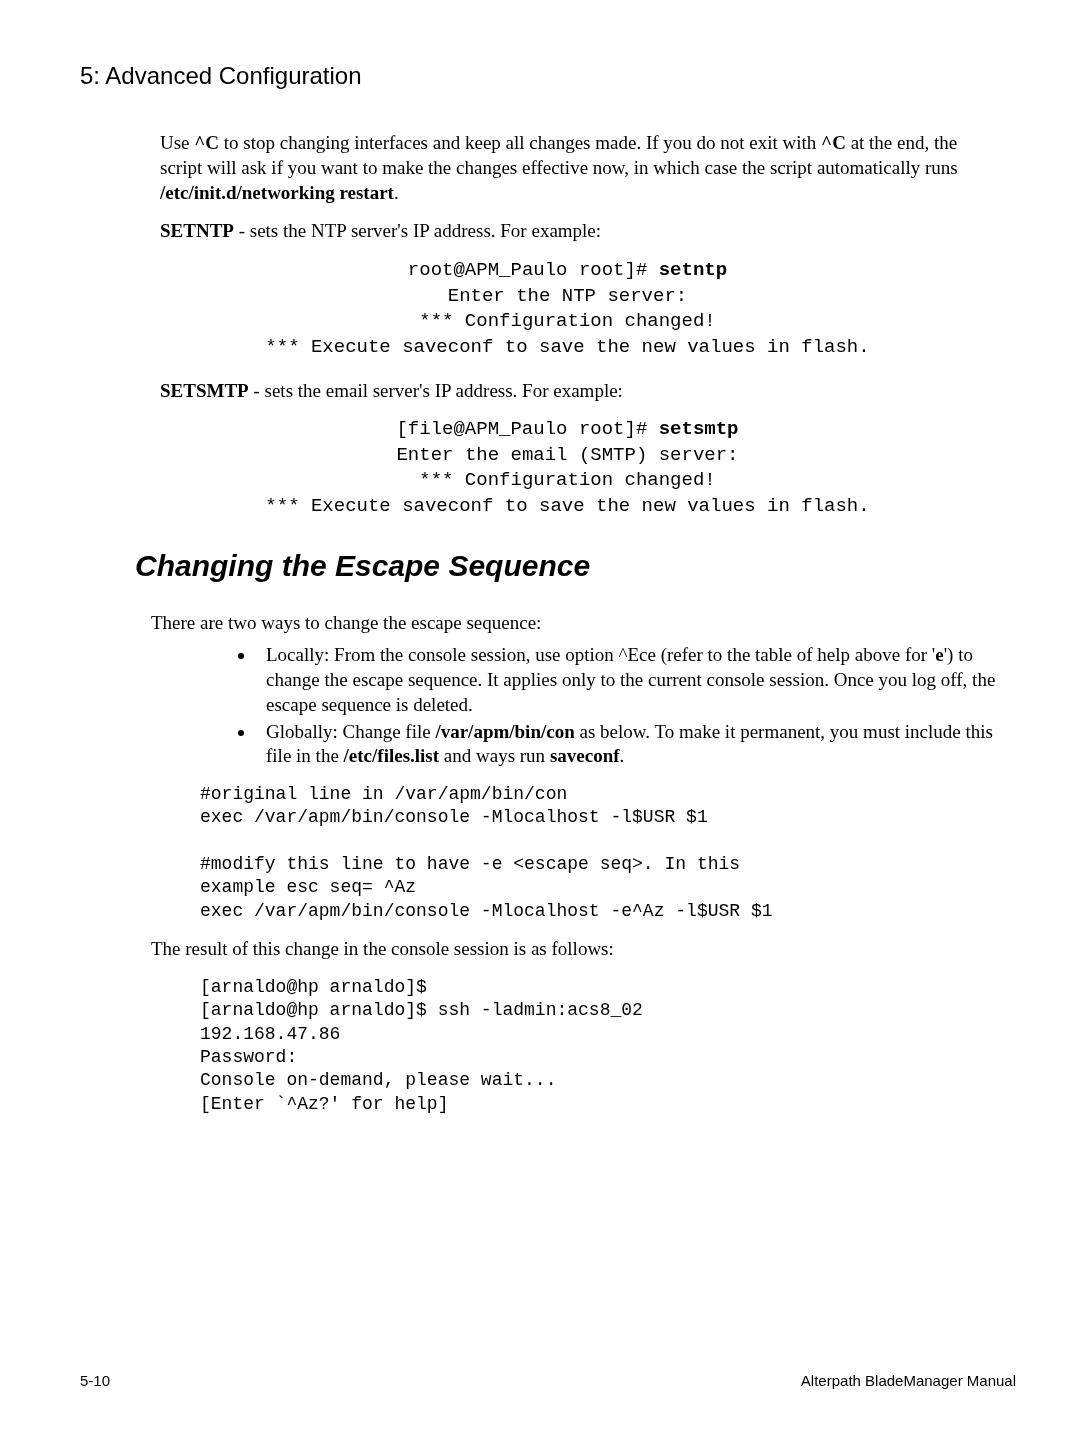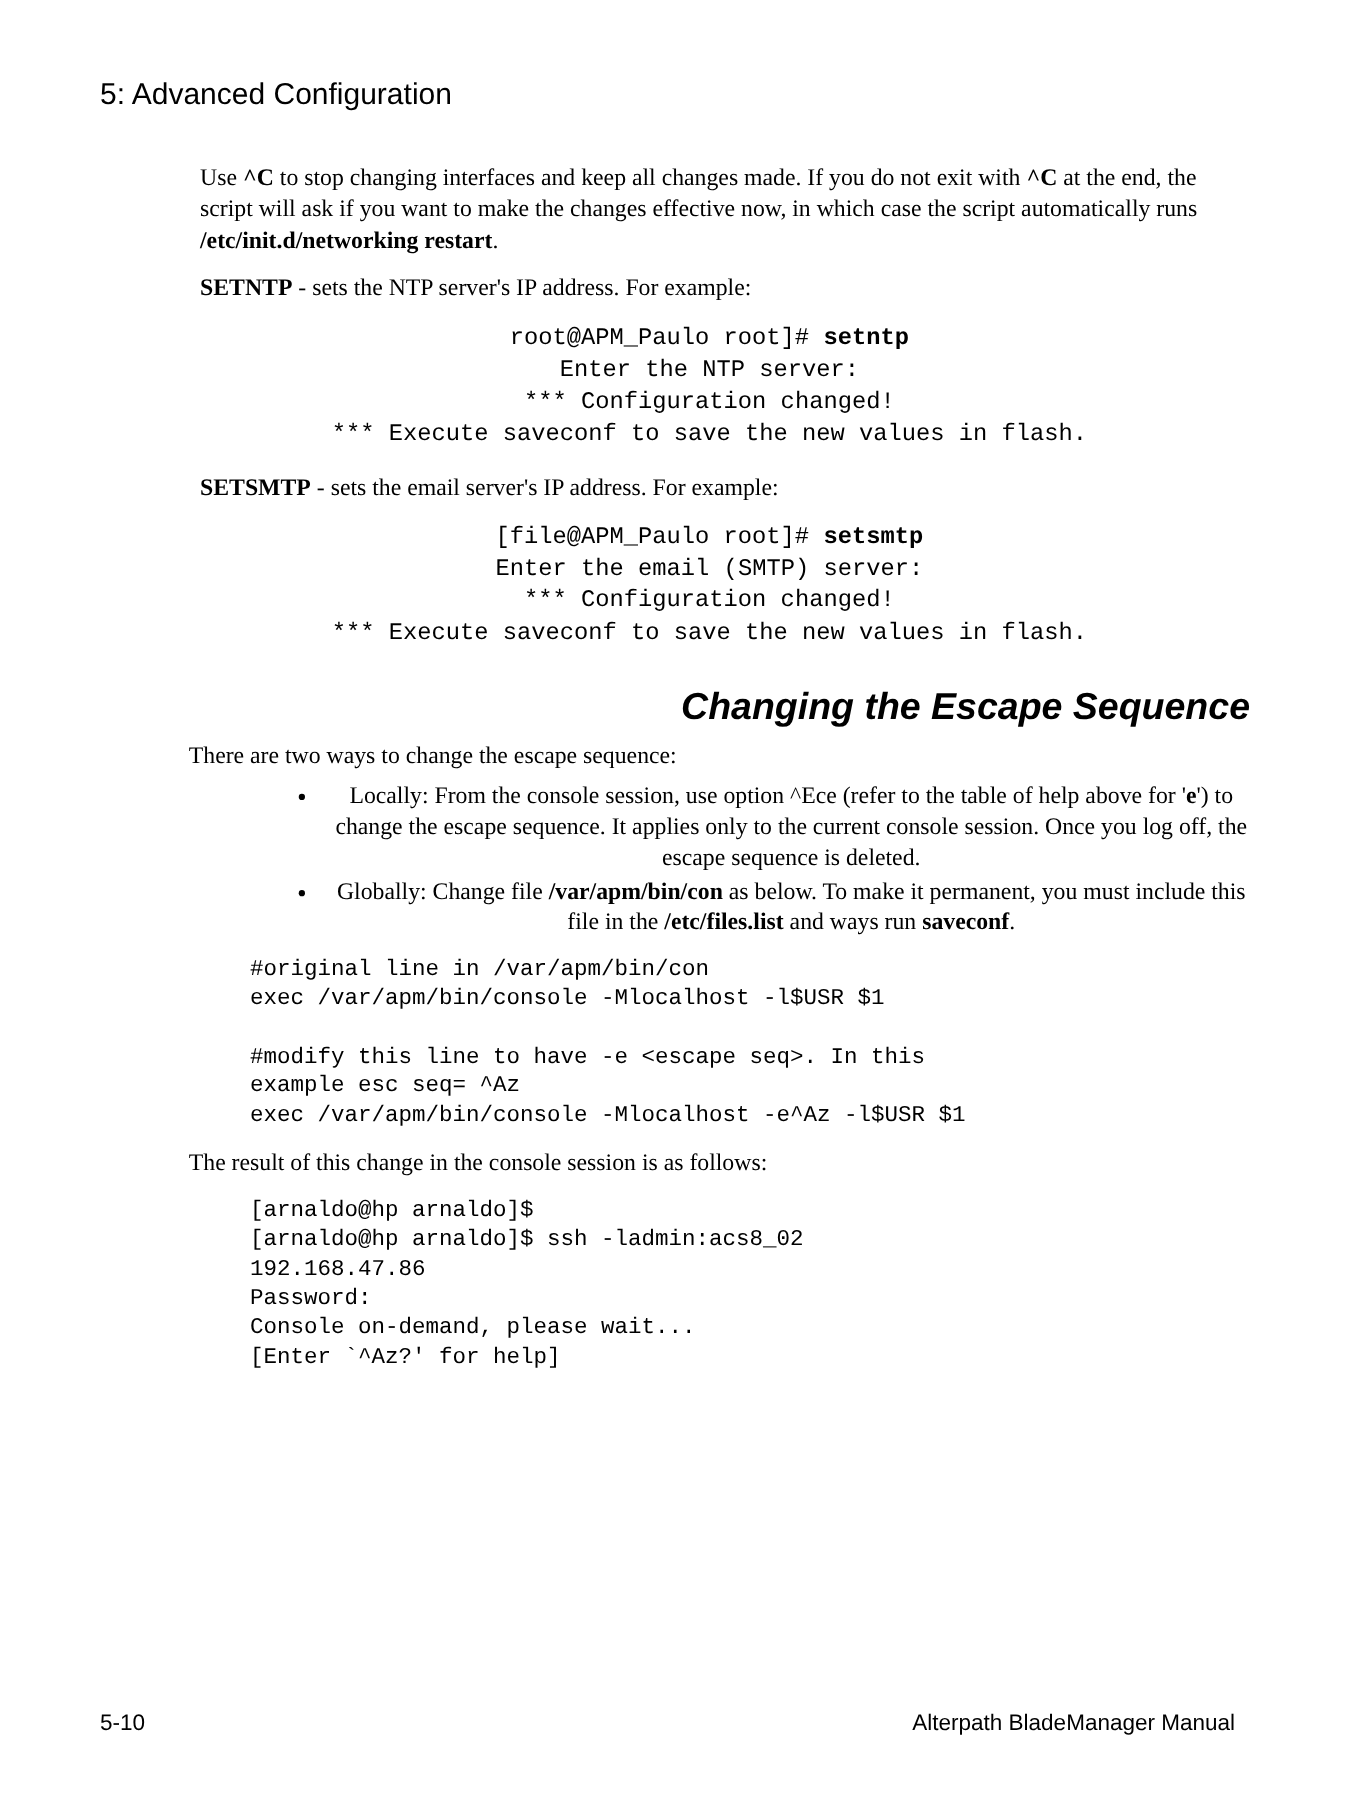--- a/index.html
+++ b/index.html
@@ -45,42 +45,40 @@
     margin-top: 14px;
     margin-bottom: 14px;
     line-height: 1.3;
   }
   .h2 {
     font-family: Arial, Helvetica, sans-serif;
     font-weight: bold;
     font-style: italic;
     font-size: 30px;
     margin-top: 26px;
-    margin-bottom: 8px;
+    margin-bottom: 26px;
     margin-left: 55px;
-    text-align: right;
   }
   ul.bullets {
     margin: 8px 0 14px 150px;
     padding-left: 26px;
   }
   ul.bullets li {
     margin-bottom: 2px;
     padding-left: 10px;
-    text-align: center;
   }
   .footer {
     position: absolute;
     bottom: 50px;
     left: 80px;
-    right: 92px;
+    right: 64px;
     display: flex;
     justify-content: space-between;
     font-family: Arial, Helvetica, sans-serif;
-    font-size: 18px;
+    font-size: 15px;
   }
   b { font-weight: bold; }
 </style>
 </head>
 <body>
 
 <div class="header">5: Advanced Configuration</div>
 
 <div class="para">
   <span>Use </span><b>^C</b><span> to stop changing interfaces and keep all changes made. If you do not exit with </span><b>^C</b><span> at the end, the script will ask if you want to make the changes effective now, in which case the script automatically runs </span><b>/etc/init.d/networking restart</b><span>.</span>

